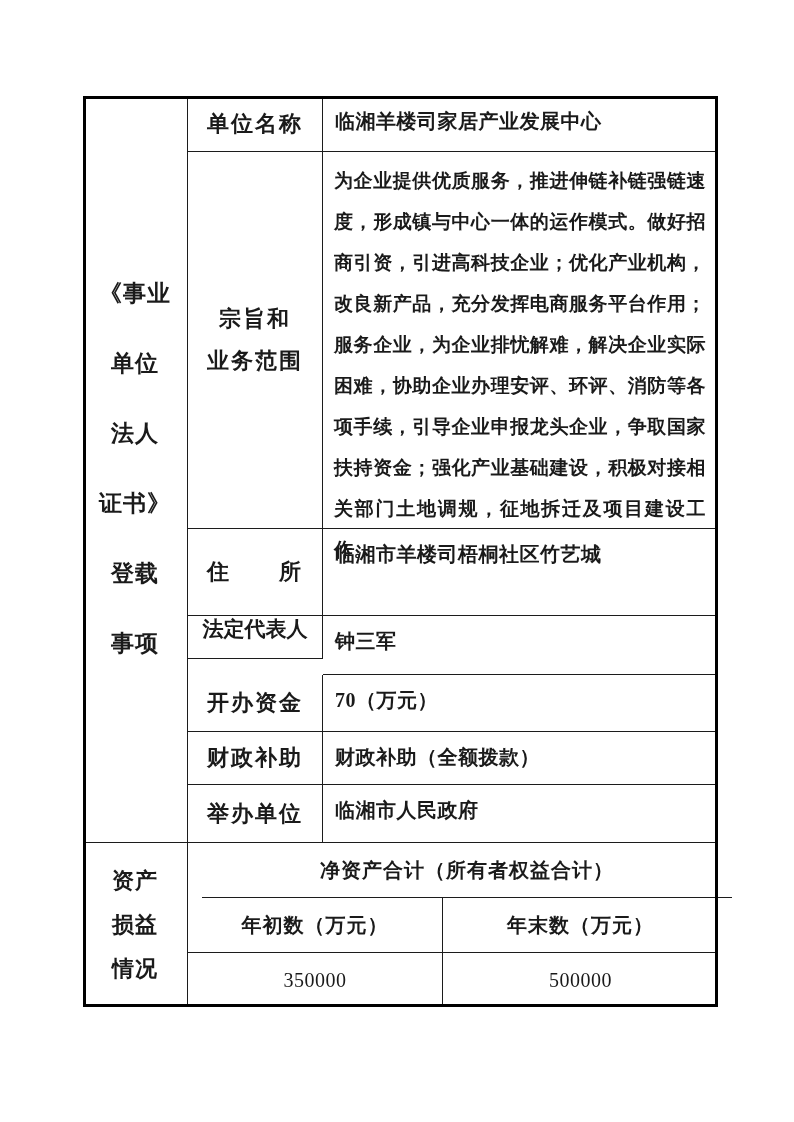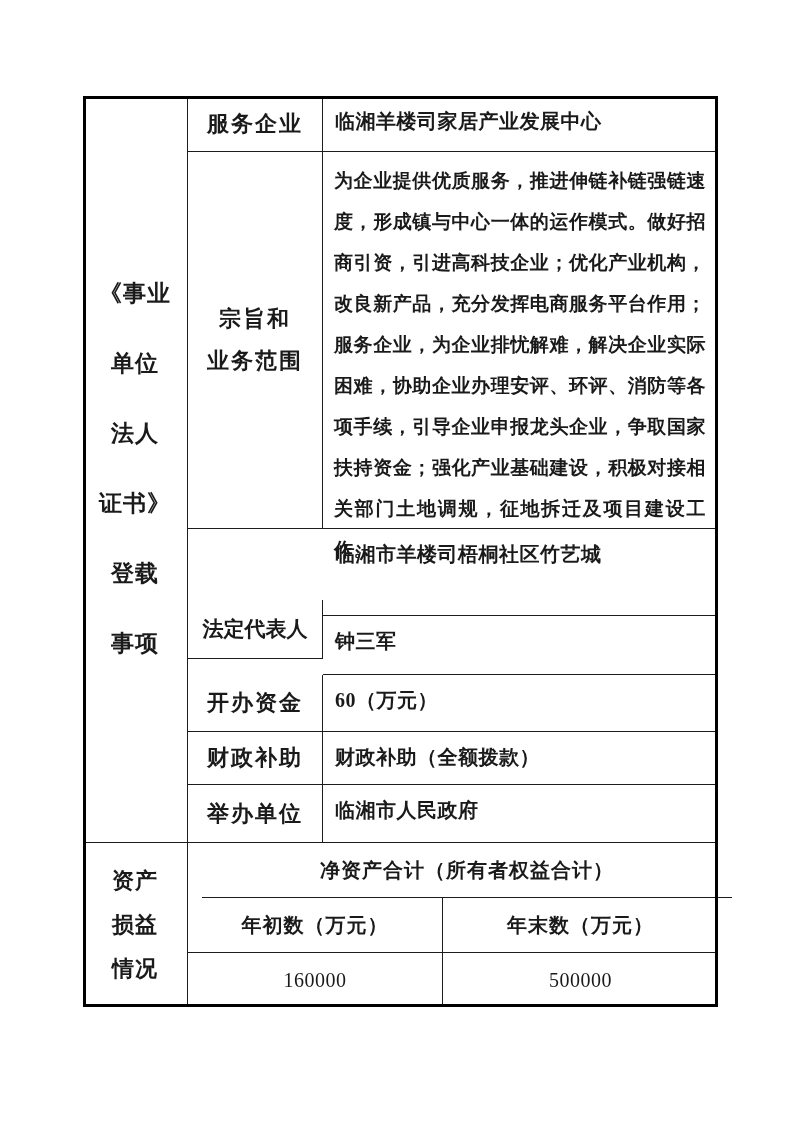--- a/index.html
+++ b/index.html
@@ -105,46 +105,47 @@
       <div>登载</div>
       <div>事项</div>
     </div>
 
     <div class="cell vhead assets-head br" style="left:0; top:747px; width:105px; height:164px;">
       <div>资产</div>
       <div>损益</div>
       <div>情况</div>
     </div>
 
-    <div class="cell label br bb" style="left:105px; top:0; width:135px; height:56px;">服务企业</div>
+    <div class="cell label br bb" style="left:105px; top:0; width:135px; height:56px;">单位名称</div>
     <div class="cell value bb" style="left:240px; top:0; width:395px; height:56px;">临湘羊楼司家居产业发展中心</div>
 
     <div class="cell label two-line br bb" style="left:105px; top:56px; width:135px; height:377px;">
       <div>宗旨和</div>
       <div>业务范围</div>
     </div>
     <div class="cell value-purpose bb" style="left:240px; top:56px; width:395px; height:377px;">为企业提供优质服务，推进伸链补链强链速度，形成镇与中心一体的运作模式。做好招商引资，引进高科技企业；优化产业机构，改良新产品，充分发挥电商服务平台作用；服务企业，为企业排忧解难，解决企业实际困难，协助企业办理安评、环评、消防等各项手续，引导企业申报龙头企业，争取国家扶持资金；强化产业基础建设，积极对接相关部门土地调规，征地拆迁及项目建设工作。</div>
 
+    <div class="cell label br bb" style="left:105px; top:433px; width:135px; height:87px;">住　　所</div>
     <div class="cell value bb" style="left:240px; top:433px; width:395px; height:87px;">临湘市羊楼司梧桐社区竹艺城</div>
 
     <div class="cell label tight br bb" style="left:105px; top:504px; width:135px; height:59px;">法定代表人</div>
     <div class="cell value bb" style="left:240px; top:520px; width:395px; height:59px;">钟三军</div>
 
     <div class="cell label br bb" style="left:105px; top:579px; width:135px; height:57px;">开办资金</div>
-    <div class="cell value bb" style="left:240px; top:579px; width:395px; height:57px;">60（万元）</div>
+    <div class="cell value bb" style="left:240px; top:579px; width:395px; height:57px;">70（万元）</div>
 
     <div class="cell label br bb" style="left:105px; top:636px; width:135px; height:53px;">财政补助</div>
     <div class="cell value bb" style="left:240px; top:636px; width:395px; height:53px;">财政补助（全额拨款）</div>
 
     <div class="cell label br bb" style="left:105px; top:689px; width:135px; height:58px;">举办单位</div>
     <div class="cell value bb" style="left:240px; top:689px; width:395px; height:58px;">临湘市人民政府</div>
 
     <div class="cell a-title bb" style="left:119px; top:747px; width:530px; height:55px;">净资产合计（所有者权益合计）</div>
 
     <div class="cell a-col br bb" style="left:105px; top:802px; width:255px; height:55px;">年初数（万元）</div>
     <div class="cell a-col bb" style="left:360px; top:802px; width:275px; height:55px;">年末数（万元）</div>
 
-    <div class="cell a-num br" style="left:105px; top:857px; width:255px; height:54px;">160000</div>
+    <div class="cell a-num br" style="left:105px; top:857px; width:255px; height:54px;">350000</div>
     <div class="cell a-num" style="left:360px; top:857px; width:275px; height:54px;">500000</div>
 
     <div class="outer-frame"></div>
   </div>
 </div>
 
 </body></html>

